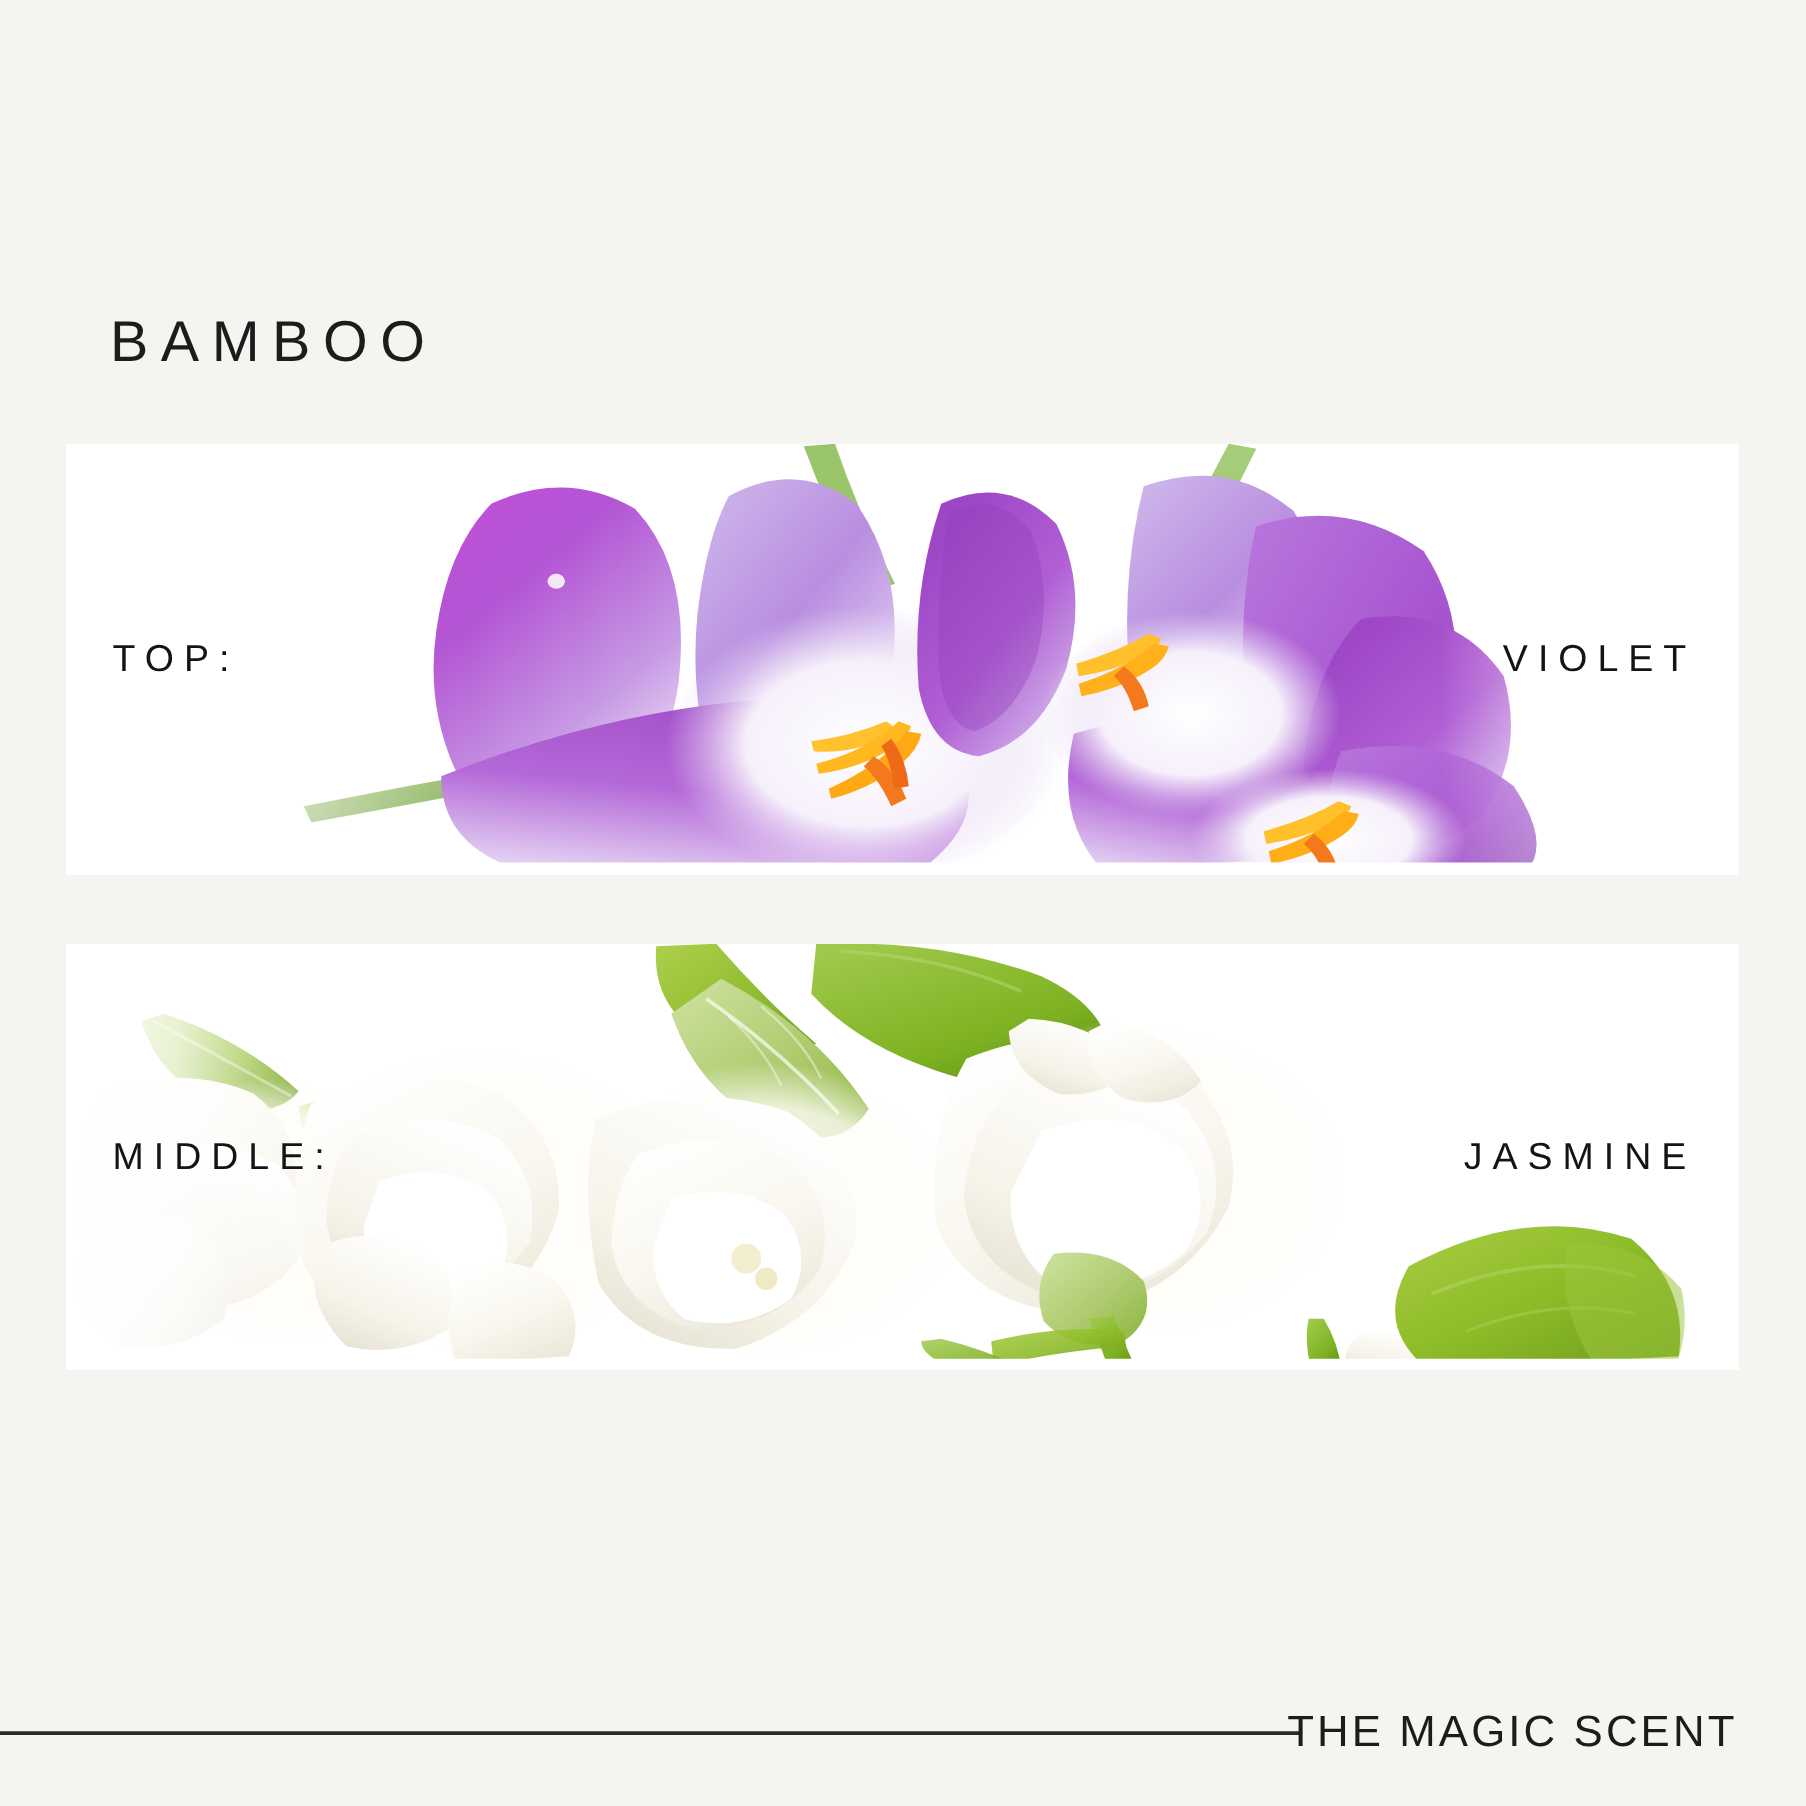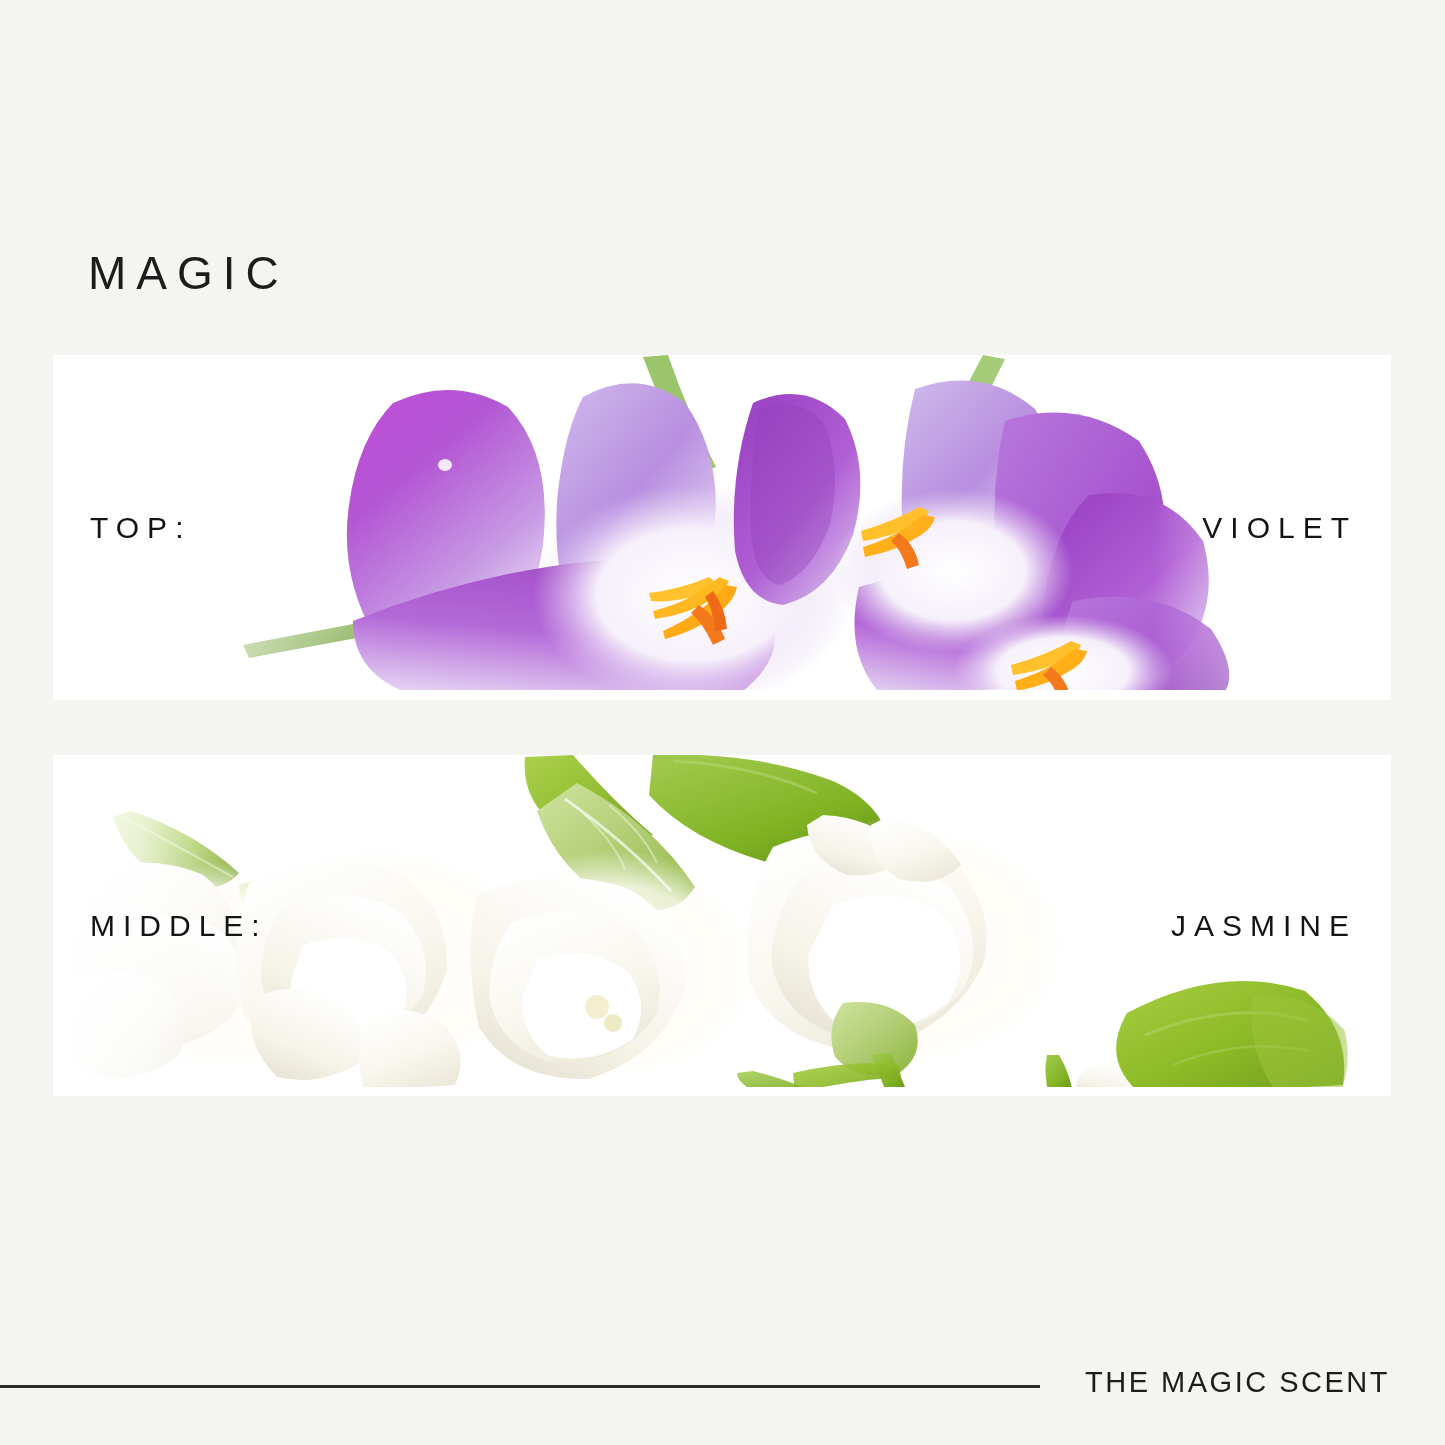--- a/index.html
+++ b/index.html
@@ -66,34 +66,34 @@
   
   .footer-rule {
     position:absolute;
     left:0; top:1385px;
     width:1040px; height:3px;
     background:#2a2a2a;
   }
   .footer-brand {
     position:absolute;
     right:55px; top:1368px;
-    font-size:29px;
+    font-size:35px;
     font-weight:300;
     letter-spacing:2.5px;
     color:#1c1c1c;
     line-height:1;
     white-space:nowrap;
   }
 </style>
 </head>
 <body>
 
 <div class="page">
 
-  <div class="page-title">MAGIC</div>
+  <div class="page-title">BAMBOO</div>
 
   <div class="note-band band-middle">
 
     <div class="photo">
       <svg viewBox="0 0 1338 341" preserveAspectRatio="none">
         <defs>
           <linearGradient id="j-pet" x1="0.2" y1="0" x2="0.7" y2="1">
             <stop offset="0" stop-color="#ffffff"></stop>
             <stop offset="0.55" stop-color="#f9f7ef"></stop>
             <stop offset="1" stop-color="#ece8da"></stop>

